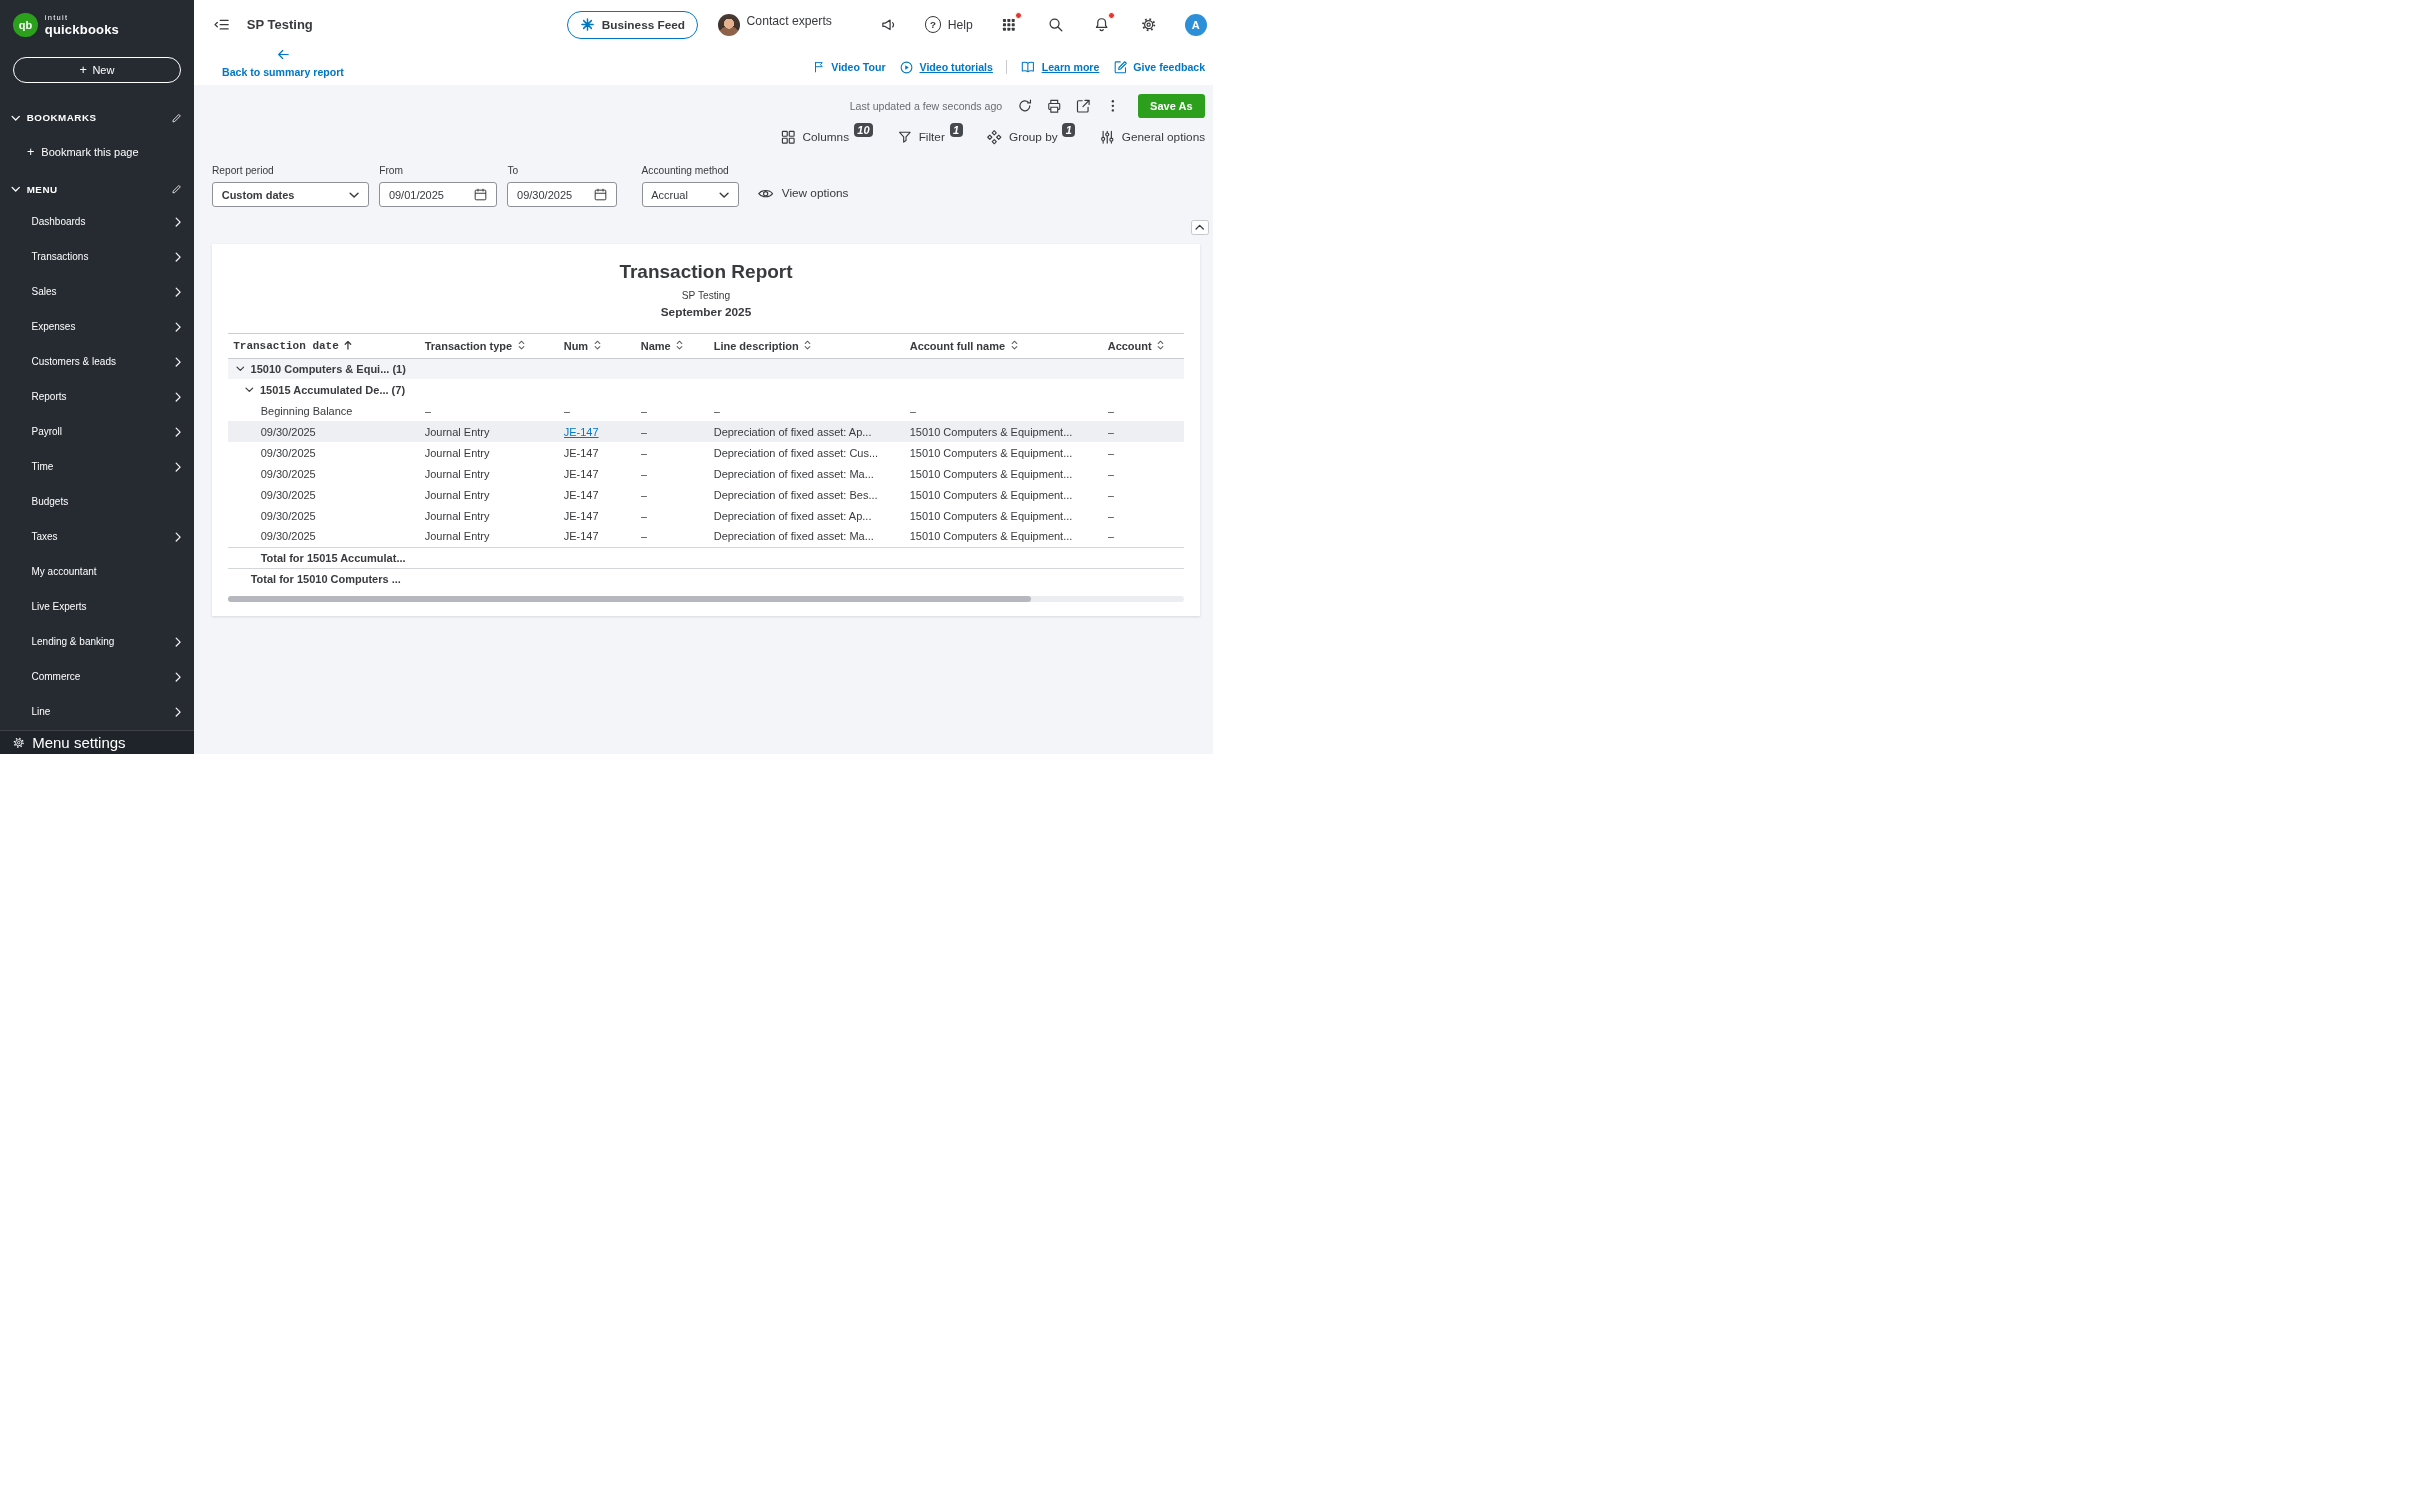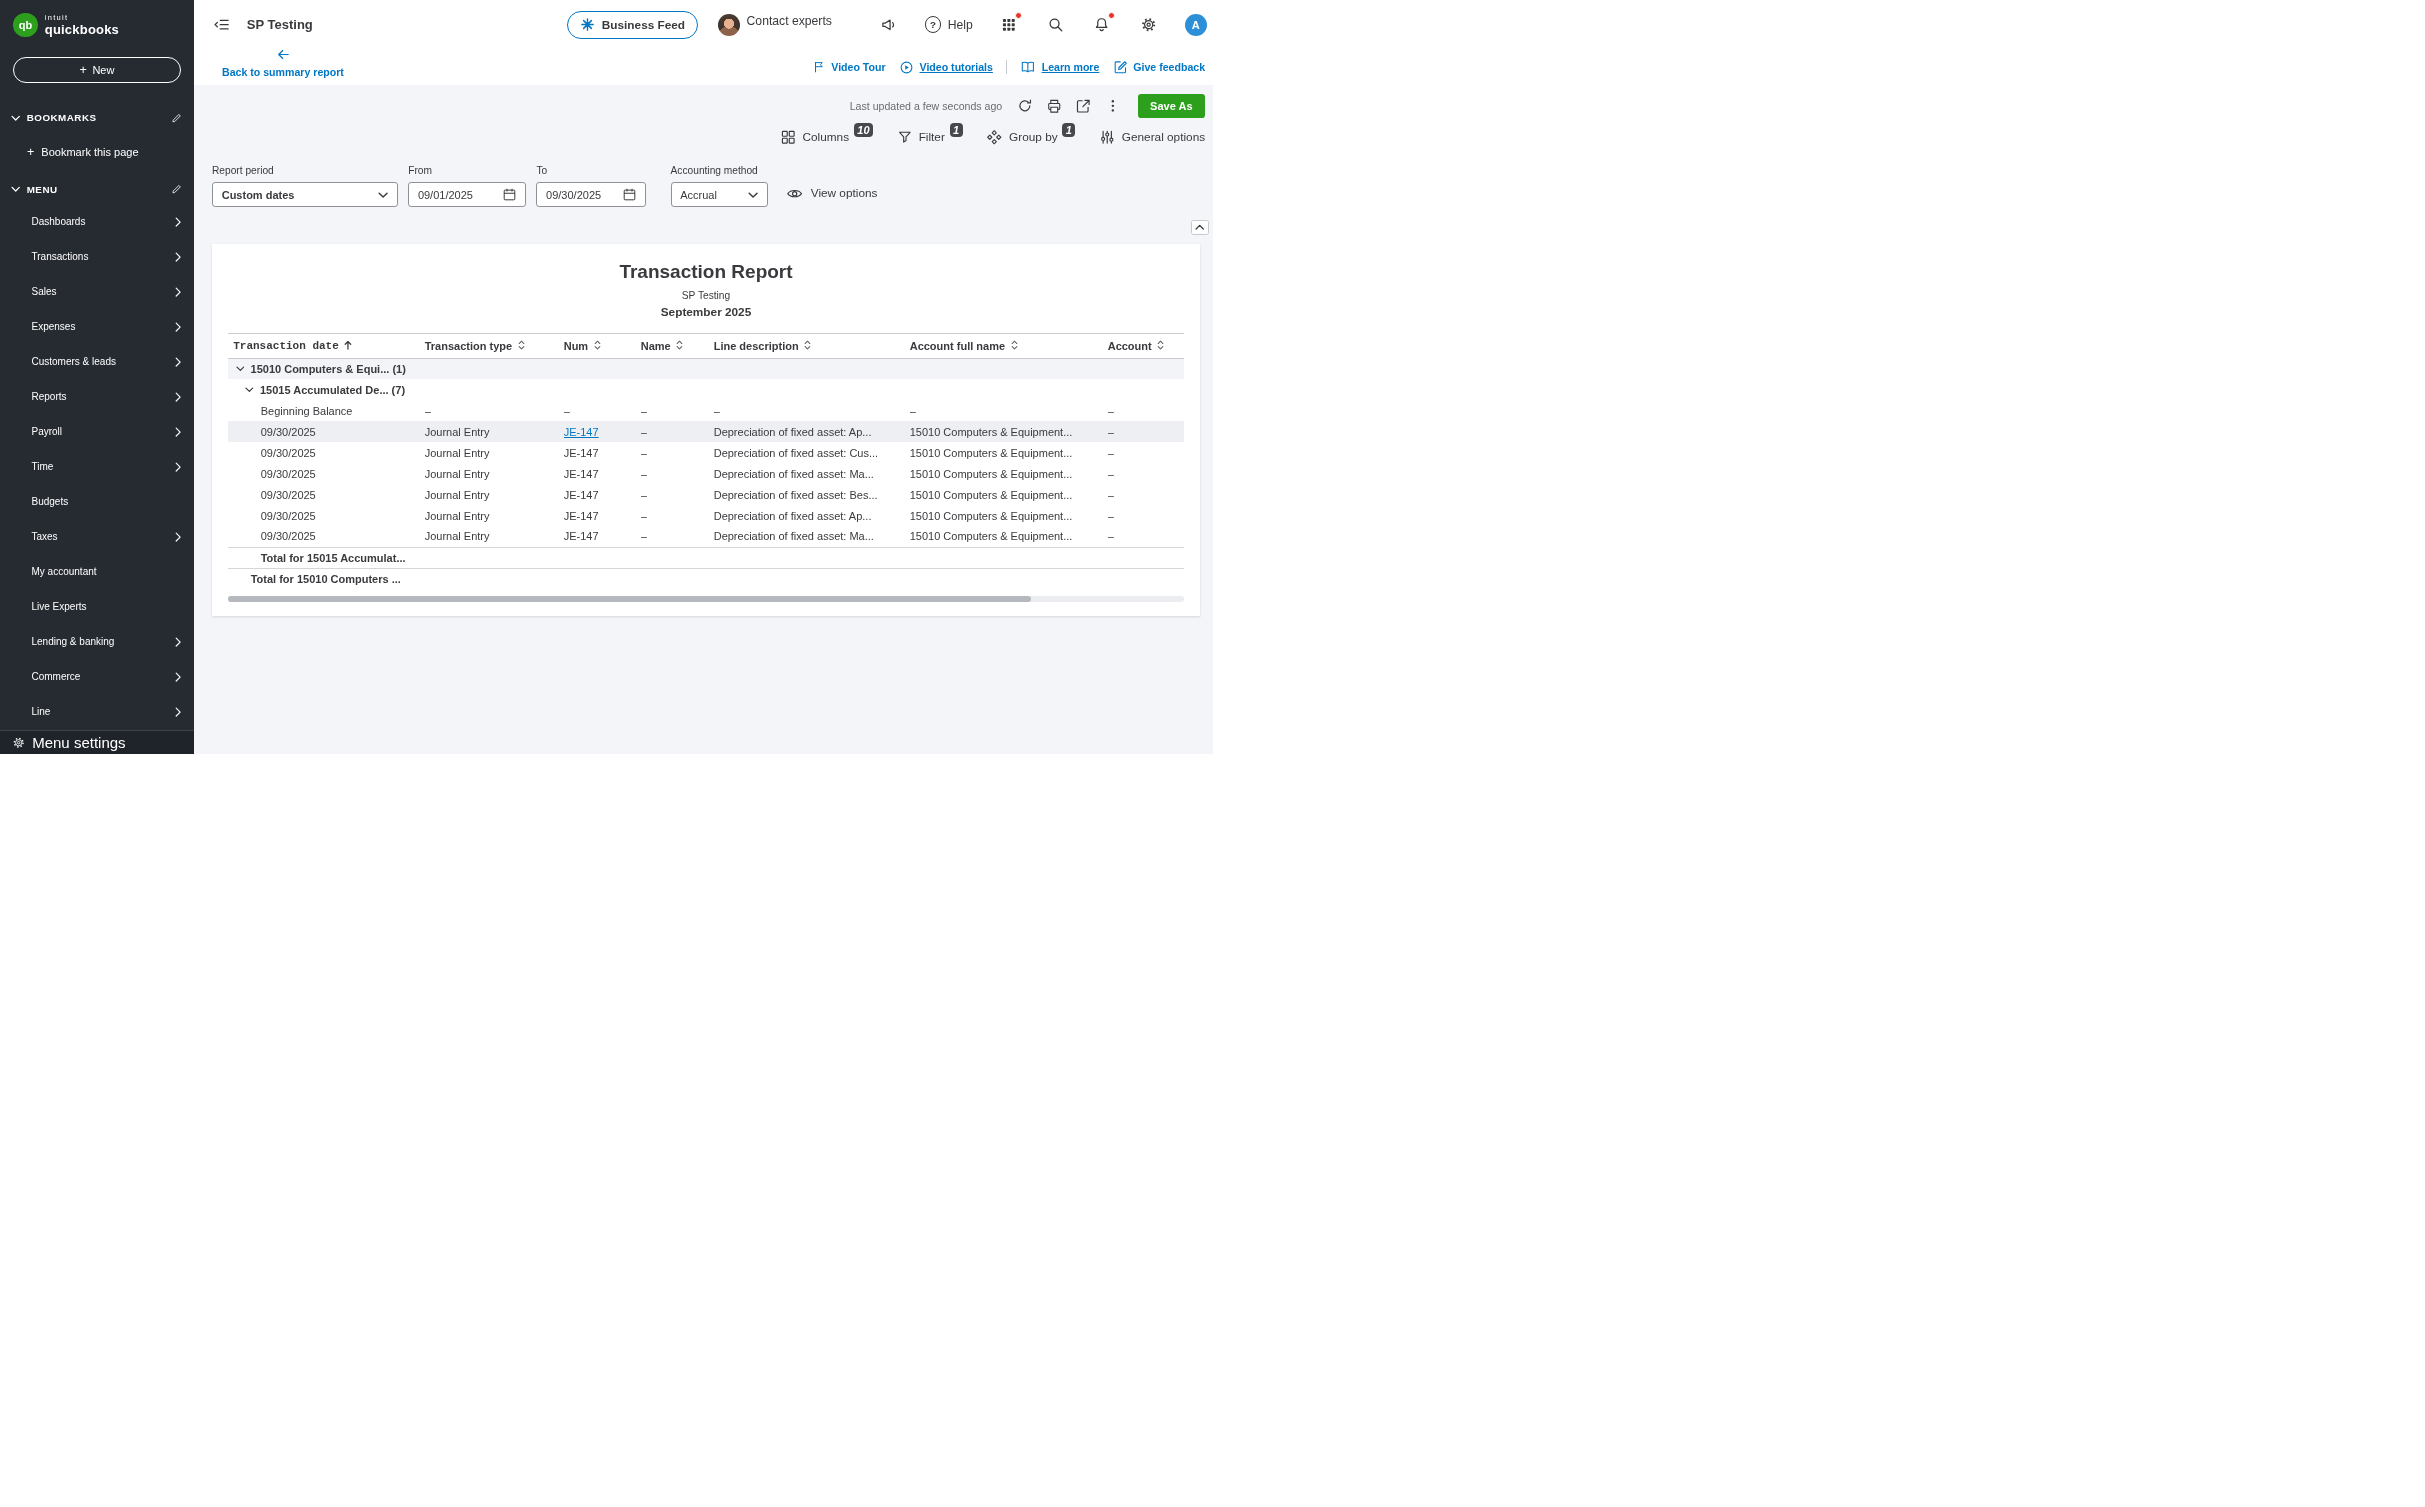--- a/index.html
+++ b/index.html
@@ -65,21 +65,21 @@
   .row-tools { position:absolute; top:44px; right:7.9px; display:flex; align-items:center; gap:23.6px; }
   .tool { display:flex; align-items:center; gap:6.3px; font-size:11.8px; cursor:pointer; color:var(--text_dark,#393a3d); }
   .tool .ticon { color:#393a3d; }
   .badge { background:var(--badge_bg,#45484d); color:#fff; font-size:11px; font-weight:700; padding:1.2px 3.5px; border-radius:4px; transform:translateY(-7px); margin-left:-1.6px;font-style:italic; }
 
   .controls { position:absolute; top:80px; left:18px; display:flex; align-items:flex-end; gap:10.2px; }
   .ctl-group .lbl { font-size:10.2px; margin-bottom:6.3px; }
   .field { height:25px; background:#fff; border:1.2px solid #8d9096; border-radius:3.1px; display:flex; align-items:center; justify-content:space-between; padding:0 8.7px; font-size:11px; cursor:pointer; color:var(--text_dark,#393a3d); }
   .field .fval { margin-right:7.9px; }
   .bold { font-weight:700; }
-  .w-period { width:186px; }
+  .w-period { width:157px; }
   .w-from { width:118px; }
   .w-to { width:110px; }
   .w-method { width:97px; }
   .gap-lg { margin-left:14px; }
   .view-options { display:flex; align-items:center; gap:7px; font-size:11.8px; margin-left:8.7px; margin-bottom:5.5px; cursor:pointer; }
   .panel-collapse { position:absolute; top:135px; right:3.9px; width:18px; height:15px; background:#fff; border:0.8px solid #c6c9ce; border-radius:2.4px; display:flex; align-items:center; justify-content:center; color:#393a3d; cursor:pointer; }
 
   
   .card { position:absolute; top:159px; left:18px; width:988px; background:#fff; box-shadow:0 0.8px 2.4px rgba(0,0,0,.12); padding:0 15.7px 14px; }
   .r-title { margin-top:16.5px; text-align:center; font-size:19px; font-weight:700; }

